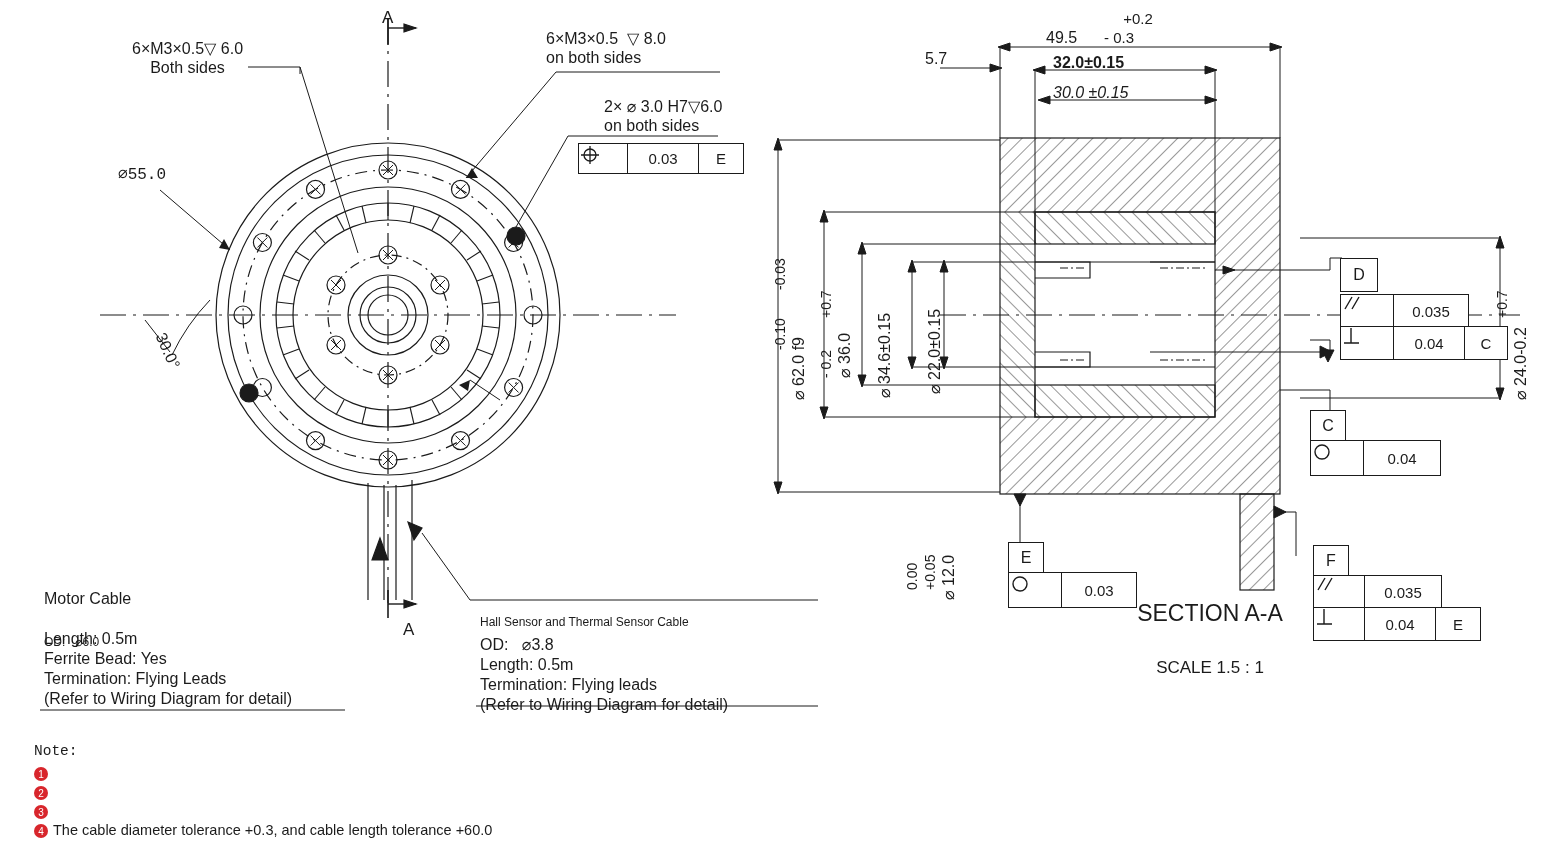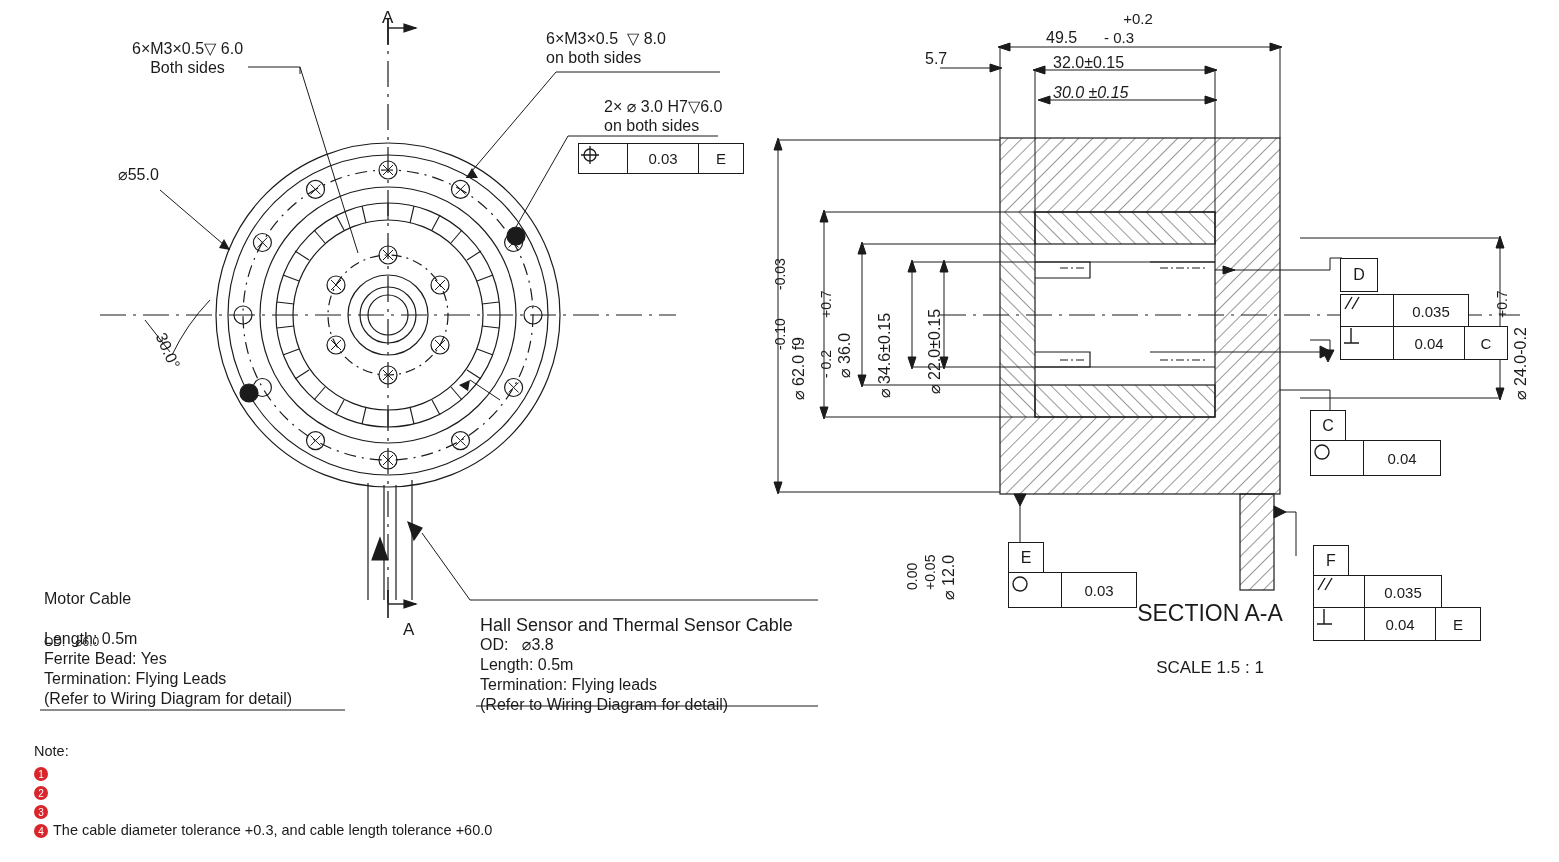--- a/index.html
+++ b/index.html
@@ -259,52 +259,52 @@
 
 <div class="lbl c" style="left:382px;top:8px;font-size:17px;">A</div>
 <div class="lbl c" style="left:403px;top:620px;font-size:17px;">A</div>
 
 <div class="lbl" style="left:132px;top:40px;font-size:16px;text-align:center;">6×M3×0.5▽ 6.0
 Both sides</div>
 <div class="lbl" style="left:546px;top:30px;font-size:16px;">6×M3×0.5  ▽ 8.0
 on both sides</div>
 <div class="lbl" style="left:560px;top:98px;font-size:16px;margin-left:44px;">2× ⌀ 3.0 H7▽6.0
 on both sides</div>
-<div class="lbl" style="left:118px;top:166px;font-size:16px;">⌀55.0</div>
+<div class="lbl" style="left:118px;top:166px;font-size:16px;font-family:Liberation Mono, monospace;">⌀55.0</div>
 <div class="lbl" style="left:168px;top:330px;font-size:16px;transform:rotate(66deg);transform-origin:0 0;">30.0°</div>
 
 <div class="fcf" style="left:578px;top:143px;height:29px;">
   <div style="width:34px;">
     <svg width="22" height="22" viewBox="0 0 22 22">
         <circle cx="11" cy="11" r="6" fill="none" stroke="#1b1b1b" stroke-width="1.3"></circle>
         <path d="M11 2 L11 20 M2 11 L20 11" stroke="#1b1b1b" stroke-width="1.3"></path>
       </svg>
   </div>
   <div style="width:56px;">0.03</div>
   <div style="width:30px;">E</div>
 </div>
 
 <div class="lbl" style="left:44px;top:590px;font-size:16px;">Motor Cable</div>
 <div class="lbl" style="left:44px;top:610px;font-size:12px;margin-top:25px;">OD:   ⌀6.0</div>
 <div class="lbl" style="left:44px;top:630px;font-size:16px;">Length: 0.5m</div>
 <div class="lbl" style="left:44px;top:650px;font-size:16px;">Ferrite Bead: Yes</div>
 <div class="lbl" style="left:44px;top:670px;font-size:16px;">Termination: Flying Leads</div>
 <div class="lbl" style="left:44px;top:690px;font-size:16px;">(Refer to Wiring Diagram for detail)</div>
 
-<div class="lbl" style="left:480px;top:615px;font-size:18px;">Hall Sensor and Thermal Sensor Cable</div>
+<div class="lbl" style="left:480px;top:615px;font-size:12px;">Hall Sensor and Thermal Sensor Cable</div>
 <div class="lbl" style="left:480px;top:636px;font-size:16px;">OD:   ⌀3.8</div>
 <div class="lbl" style="left:480px;top:656px;font-size:16px;">Length: 0.5m</div>
 <div class="lbl" style="left:480px;top:676px;font-size:16px;">Termination: Flying leads</div>
 <div class="lbl" style="left:480px;top:696px;font-size:16px;">(Refer to Wiring Diagram for detail)</div>
 
 <div class="lbl" style="left:925px;top:50px;font-size:16px;">5.7</div>
 <div class="lbl c" style="left:1078px;top:10px;font-size:15px;width:120px;">+0.2</div>
 <div class="lbl" style="left:1046px;top:29px;font-size:16px;">49.5</div>
 <div class="lbl" style="left:1104px;top:29px;font-size:15px;">- 0.3</div>
-<div class="lbl" style="left:1053px;top:54px;font-size:16px;">32.0±0.15</div>
+<div class="lbl" style="left:1053px;top:54px;font-size:16px;font-weight:bold;">32.0±0.15</div>
 <div class="lbl" style="left:1053px;top:84px;font-size:16px;font-style:italic;">30.0 ±0.15</div>
 
 <div class="lbl vert" style="left:790px;top:400px;font-size:16px;">⌀ 62.0 f9</div>
 <div class="lbl vert" style="left:772px;top:290px;font-size:14px;">-0.03</div>
 <div class="lbl vert" style="left:772px;top:350px;font-size:14px;">-0.10</div>
 
 <div class="lbl vert" style="left:836px;top:378px;font-size:16px;">⌀ 36.0</div>
 <div class="lbl vert" style="left:818px;top:318px;font-size:14px;">+0.7</div>
 <div class="lbl vert" style="left:818px;top:378px;font-size:14px;">- 0.2</div>
 
@@ -375,21 +375,21 @@
       </svg>
   </div>
   <div style="width:56px;">0.04</div>
   <div style="width:30px;">E</div>
 </div>
 
 <div class="lbl c" style="left:1100px;top:600px;width:220px;font-size:23px;">SECTION A-A</div>
 <div class="lbl c" style="left:1100px;top:658px;width:220px;font-size:17px;">SCALE 1.5 : 1</div>
 
 <div id="notes">
-  <div style="margin-bottom:3px;">Note:</div>
+  <div style="margin-bottom:3px;font-family:Liberation Mono, monospace;">Note:</div>
   <div class="note-row">
     <span class="bullet">1</span>
   </div>
   <div class="note-row">
     <span class="bullet">2</span>
   </div>
   <div class="note-row">
     <span class="bullet">3</span>
   </div>
   <div class="note-row">

